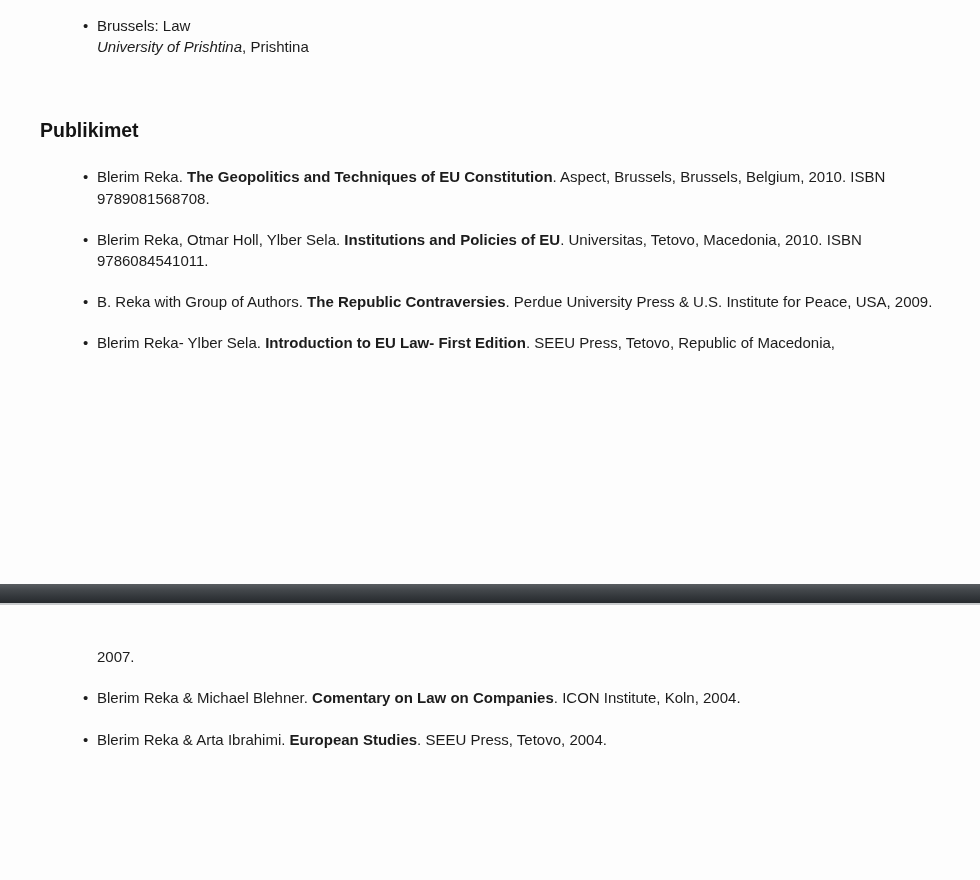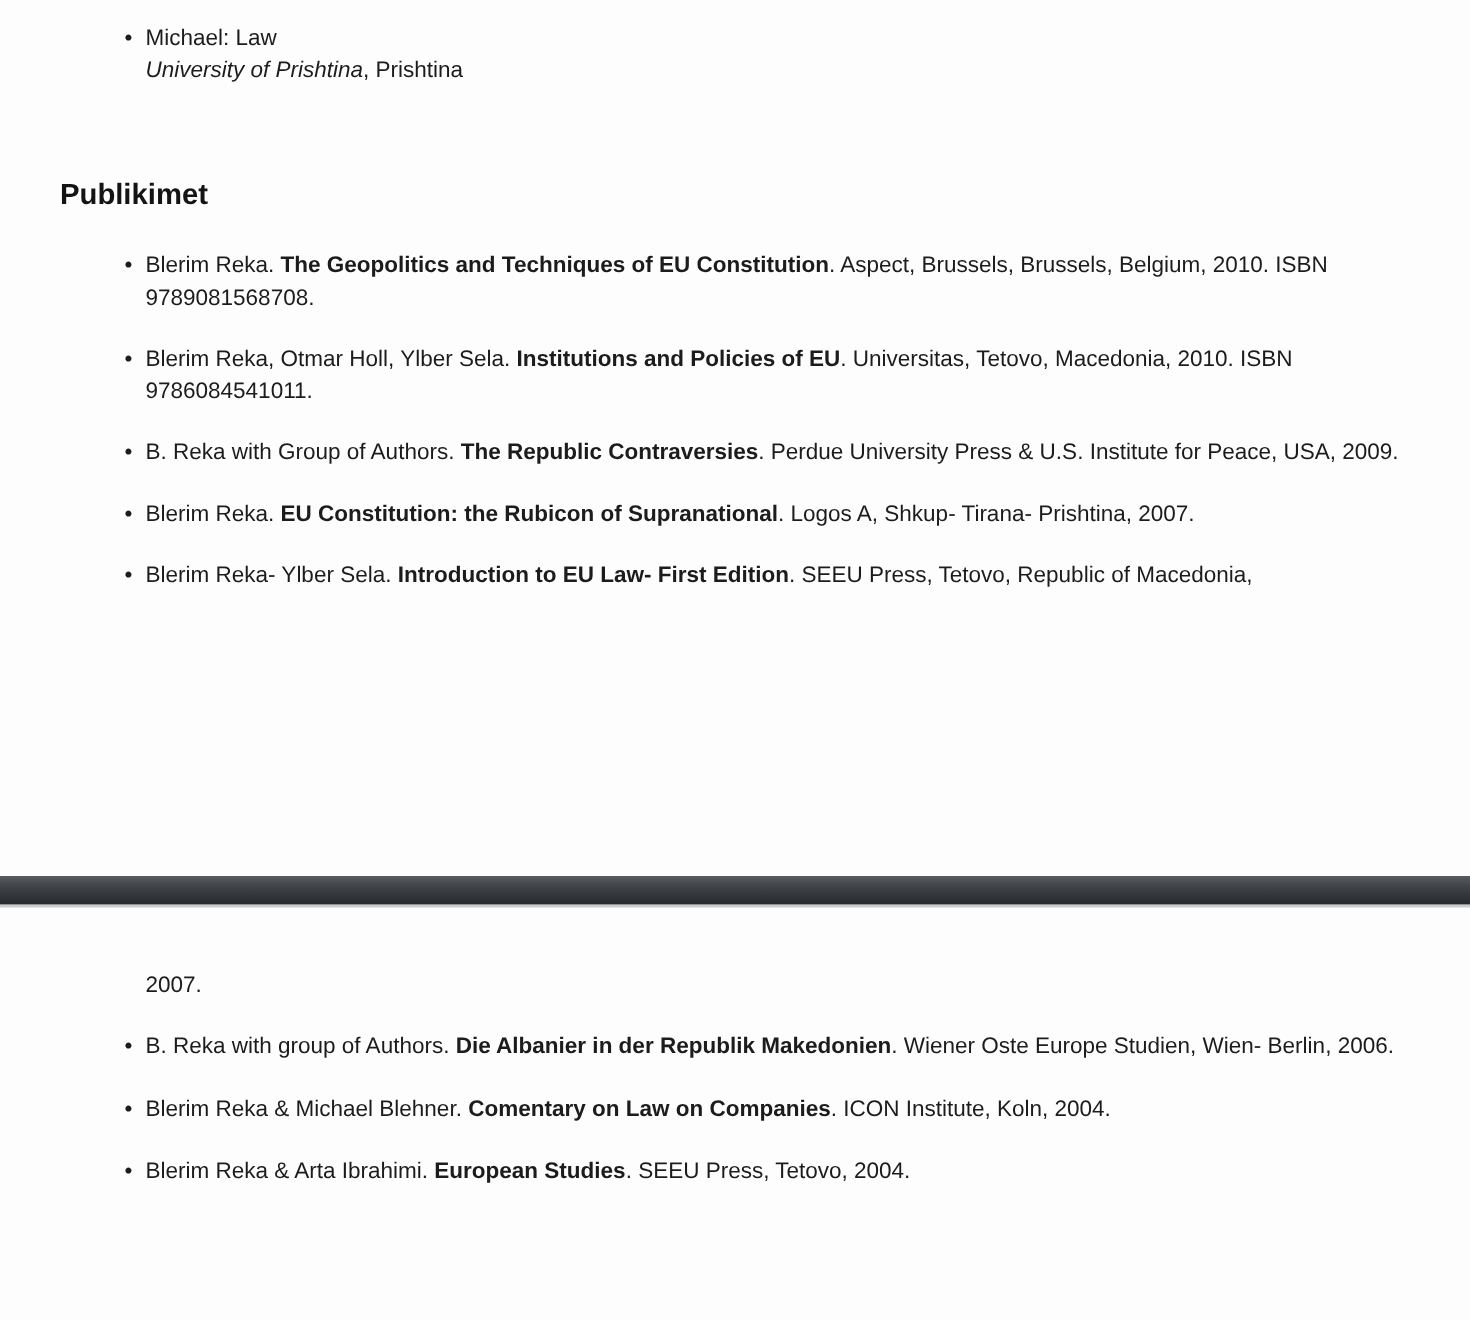--- a/index.html
+++ b/index.html
@@ -45,44 +45,42 @@
 </style>
 </head>
 <body>
 
 <div class="viewport">
 
   <section class="page page-1">
 
     <ul class="edu-list">
       <li class="bullet-item">
-        <div>Michael: Law</div>
+        <div>Brussels: Law</div>
         <div><span class="i">University of Prishtina</span><span>, Prishtina</span></div>
       </li>
     </ul>
 
     <h1 class="section-heading">Publikimet</h1>
 
     <ul class="pub-list p1">
       <li class="bullet-item"><span>Blerim Reka. </span><span class="b">The Geopolitics and Techniques of EU Constitution</span><span>. Aspect, Brussels, Brussels, Belgium, 2010. ISBN 9789081568708.</span></li>
       <li class="bullet-item"><span>Blerim Reka, Otmar Holl, Ylber Sela. </span><span class="b">Institutions and Policies of EU</span><span>. Universitas, Tetovo, Macedonia, 2010. ISBN 9786084541011.</span></li>
       <li class="bullet-item"><span>B. Reka with Group of Authors. </span><span class="b">The Republic Contraversies</span><span>. Perdue University Press &amp; U.S. Institute for Peace, USA, 2009.</span></li>
-      <li class="bullet-item"><span>Blerim Reka. </span><span class="b">EU Constitution: the Rubicon of Supranational</span><span>. Logos A, Shkup- Tirana- Prishtina, 2007.</span></li>
       <li class="bullet-item"><span>Blerim Reka- Ylber Sela. </span><span class="b">Introduction to EU Law- First Edition</span><span>. SEEU Press, Tetovo, Republic of Macedonia,</span></li>
     </ul>
 
   </section>
 
   <div class="page-separator" style="background: linear-gradient(rgb(89, 93, 97) 0%, rgb(68, 72, 76) 30%, rgb(52, 56, 60) 65%, rgb(38, 41, 45) 100%); box-shadow: rgb(201, 203, 205) 0px 2px 0px;"></div>
 
   <section class="page page-2">
 
     <div class="continuation">2007.</div>
 
     <ul class="pub-list p2">
-      <li class="bullet-item"><span>B. Reka with group of Authors. </span><span class="b">Die Albanier in der Republik Makedonien</span><span>. Wiener Oste Europe Studien, Wien- Berlin, 2006.</span></li>
       <li class="bullet-item"><span>Blerim Reka &amp; Michael Blehner. </span><span class="b">Comentary on Law on Companies</span><span>. ICON Institute, Koln, 2004.</span></li>
       <li class="bullet-item"><span>Blerim Reka &amp; Arta Ibrahimi. </span><span class="b">European Studies</span><span>. SEEU Press, Tetovo, 2004.</span></li>
     </ul>
 
   </section>
 
 </div>
 
 </body></html>

